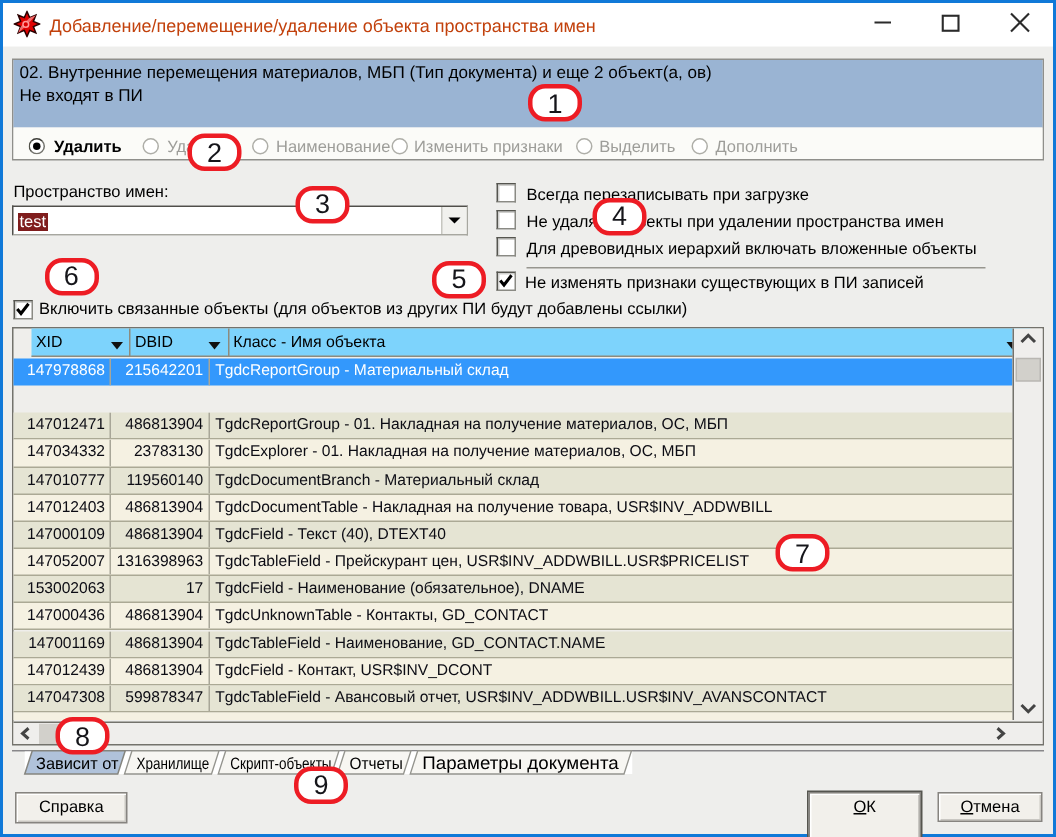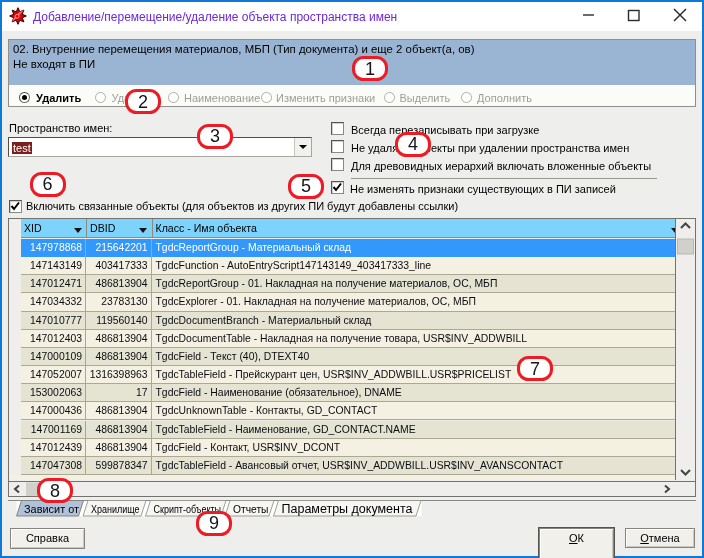--- a/index.html
+++ b/index.html
@@ -2,21 +2,21 @@
 <html><head>
 <meta charset="utf-8">
 <style>
 * { margin:0; padding:0; box-sizing:border-box; }
 html,body { width:704px; height:558px; overflow:hidden; }
 body { font-family:"Liberation Sans", sans-serif; font-size:11px; color:#0c0c14; }
 #win { position:absolute; left:0; top:0; width:704px; height:558px; background:#eeeeec; border:2px solid #1079d8; }
 .abs { position:absolute; }
 
 #titlebar { left:0; top:0; width:700px; height:29px; background:#ffffff; }
-#title { left:31px; top:8px; font-size:12px; color:#6d28d9; letter-spacing:0px; }
+#title { left:31px; top:8px; font-size:12px; color:#c2410c; letter-spacing:0px; }
 
 #panel { left:6px; top:37px; width:688px; height:68px; border:1px solid #8f8f8b; }
 #panel-blue { left:0; top:0; width:686px; height:45px; background:#9ab4d3; padding:2px 4px 0 4px; font-size:11.4px; line-height:14.5px; color:#000; }
 #panel-white { left:0; top:45px; width:686px; height:21px; background:#fbfbf8; }
 .radio { position:absolute; width:11px; height:11px; border-radius:50%; background:#fff; border:1px solid #73736d; border-top-color:#3c3c38; border-left-color:#515149; top:6.5px; }
 .radio.dis { border-color:#aeaea8; }
 .radio .dot { position:absolute; left:2px; top:2px; width:5px; height:5px; border-radius:50%; background:#000; }
 .rlabel { position:absolute; top:7px; color:#000; line-height:12px; }
 .rlabel.dis { color:#9d9d99; }
 
@@ -26,21 +26,21 @@
 #combo .btn { position:absolute; right:0px; top:0px; width:17px; height:18px; background:#f1f1ee; border-left:1px solid #c6c6c0; }
 #combo .btn .tri { position:absolute; left:4px; top:7px; width:0; height:0; border-left:4.5px solid transparent; border-right:4.5px solid transparent; border-top:4.5px solid #000; }
 
 .cb { position:absolute; width:13px; height:13px; background:#fff; border:1px solid #8a8a84; border-top-color:#55554f; border-left-color:#55554f; box-shadow:inset 1px 1px 0 rgba(120,120,115,0.35); }
 .cblabel { position:absolute; color:#000; }
 
 #grid { left:6px; top:216px; width:688px; height:279px; border:1px solid #73726c; background:#efeeeb; }
 #ghead { left:12px; top:0; width:666px; height:19px; background:#7dd3fc; border-bottom:1px solid #8d8b7e; }
 .hcell { position:absolute; top:0; height:19px; border-right:1px solid #8d8b7e; color:#000; font-size:10.6px; line-height:18px; }
 .htri { position:absolute; width:0; height:0; border-left:4.5px solid transparent; border-right:4.5px solid transparent; border-top:5px solid #111; top:9px; }
-.grow { position:absolute; left:0; width:666px; height:18.15px; font-size:10.4px; line-height:18.15px; white-space:nowrap; overflow:hidden;margin-left:12px; }
+.grow { position:absolute; left:0; width:666px; height:18.15px; font-size:10.4px; line-height:18.15px; white-space:nowrap; overflow:hidden; }
 .grow .c1 { position:absolute; left:0; top:0; width:65px; height:100%; text-align:right; padding-right:3px; border-right:1px solid #a8a698; }
 .grow .c2 { position:absolute; left:66px; top:0; width:64.5px; height:100%; text-align:right; padding-right:3px; border-right:1px solid #a8a698; }
 .grow .c3 { position:absolute; left:131.5px; top:0; padding-left:3px; }
 .grow.lt { background:#f5f1e2; border-bottom:1px solid #aba995; }
 .grow.dk { background:#e5e4d3; border-bottom:1px solid #aba995; }
 .grow.sel { background:#3398fc; color:#fff; }
 
 #vsb { left:666px; top:0; width:20px; height:261px; background:#efeeec; border-left:1px solid #73726c; }
 #hsb { left:0; top:262px; width:686px; height:15px; background:#efeeec; border-top:1px solid #73726c; }
 
@@ -130,25 +130,20 @@
      <span class="htri" style="left:53px"></span>
      <span class="htri" style="left:118px"></span>
      <span class="htri" style="left:650px"></span>
    </div>
    <div id="rows" class="abs" style="left:0;top:20px;width:666px;height:236px">
         <div class="grow sel" style="top:0.00px">
           <span class="c1">147978868</span>
           <span class="c2">215642201</span>
           <span class="c3">TgdcReportGroup - Материальный склад</span>
         </div>
-        <div class="grow lt" style="top:18.15px">
-          <span class="c1">147143149</span>
-          <span class="c2">403417333</span>
-          <span class="c3">TgdcFunction - AutoEntryScript147143149_403417333_line</span>
-        </div>
         <div class="grow dk" style="top:36.30px">
           <span class="c1">147012471</span>
           <span class="c2">486813904</span>
           <span class="c3">TgdcReportGroup - 01. Накладная на получение материалов, ОС, МБП</span>
         </div>
         <div class="grow lt" style="top:54.45px">
           <span class="c1">147034332</span>
           <span class="c2">23783130</span>
           <span class="c3">TgdcExplorer - 01. Накладная на получение материалов, ОС, МБП</span>
         </div>

